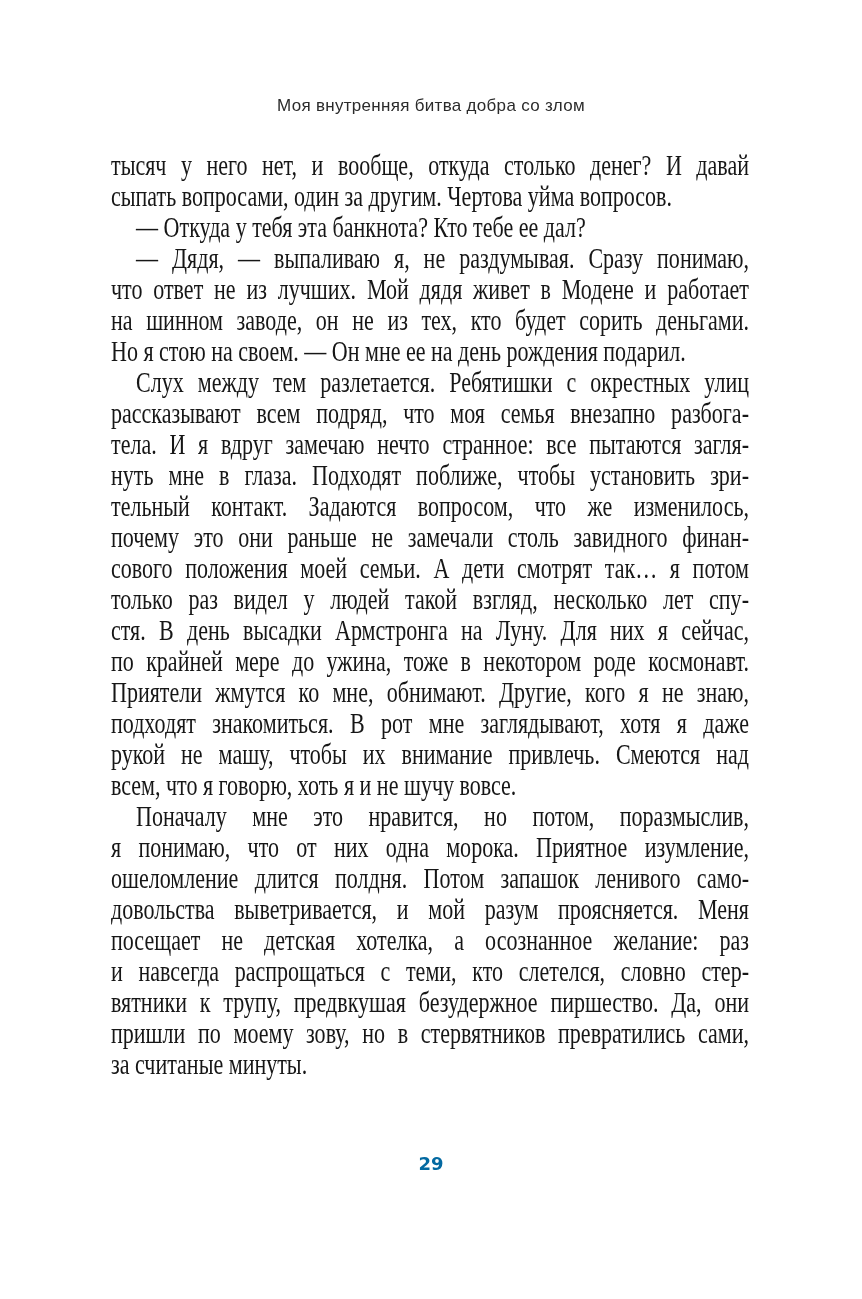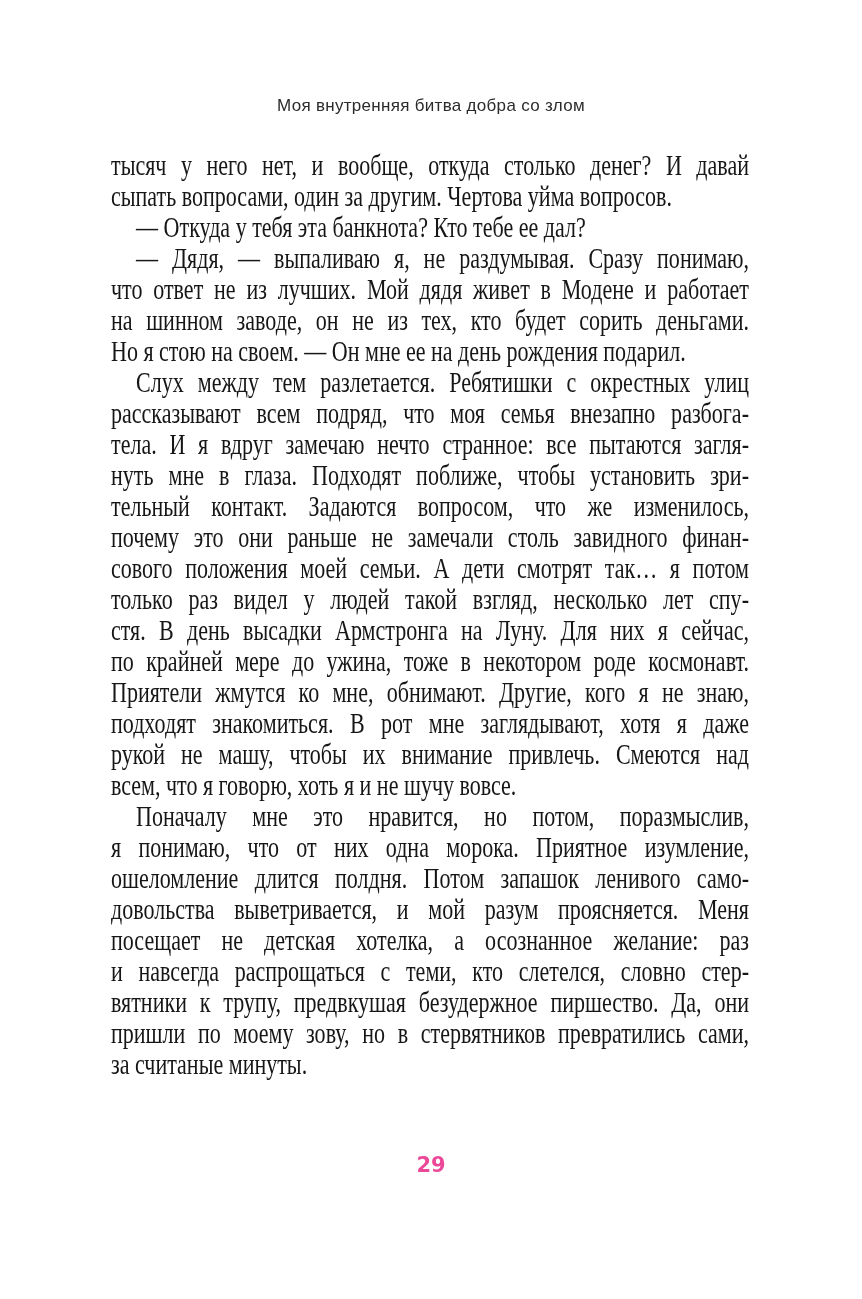--- a/index.html
+++ b/index.html
@@ -50,23 +50,23 @@
   .line.indent {
     padding-left: 33px;
   }
   .page-number {
     position: absolute;
     top: 1153px;
     left: 0;
     width: 862px;
     text-align: center;
     font-family: "DejaVu Sans", "Liberation Sans", sans-serif;
-    font-size: 21px;
+    font-size: 18px;
     font-weight: 700;
-    color: #ec4899;
+    color: #0369a1;
   }
 </style>
 </head>
 <body>
 
 <div class="page">
   <div class="running-title">Моя внутренняя битва добра со злом</div>
 
   <div class="body-text" id="body-text">
       <div class="line">тысяч у него нет, и вообще, откуда столько денег? И давай</div>

